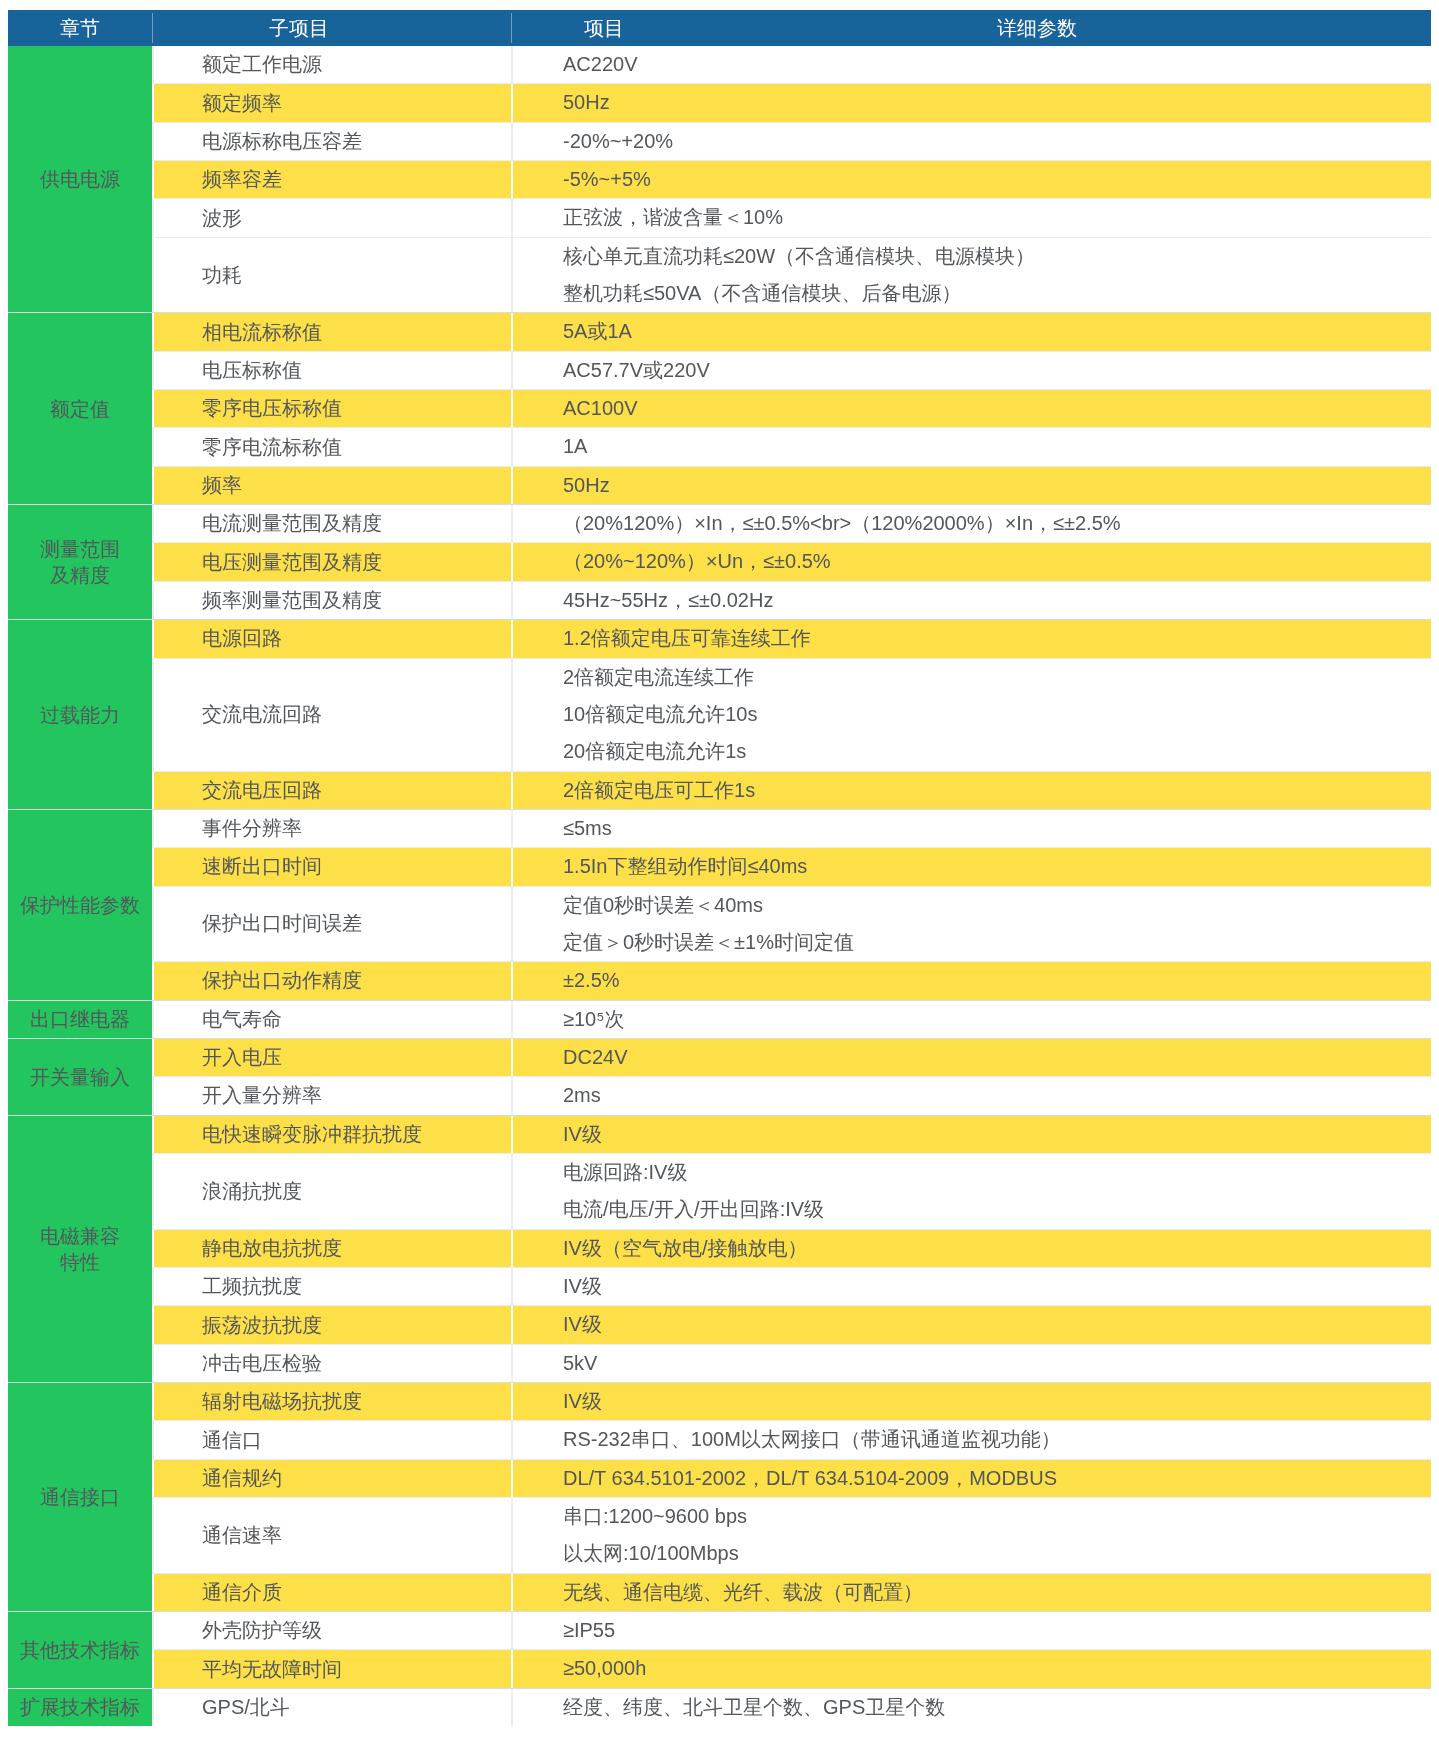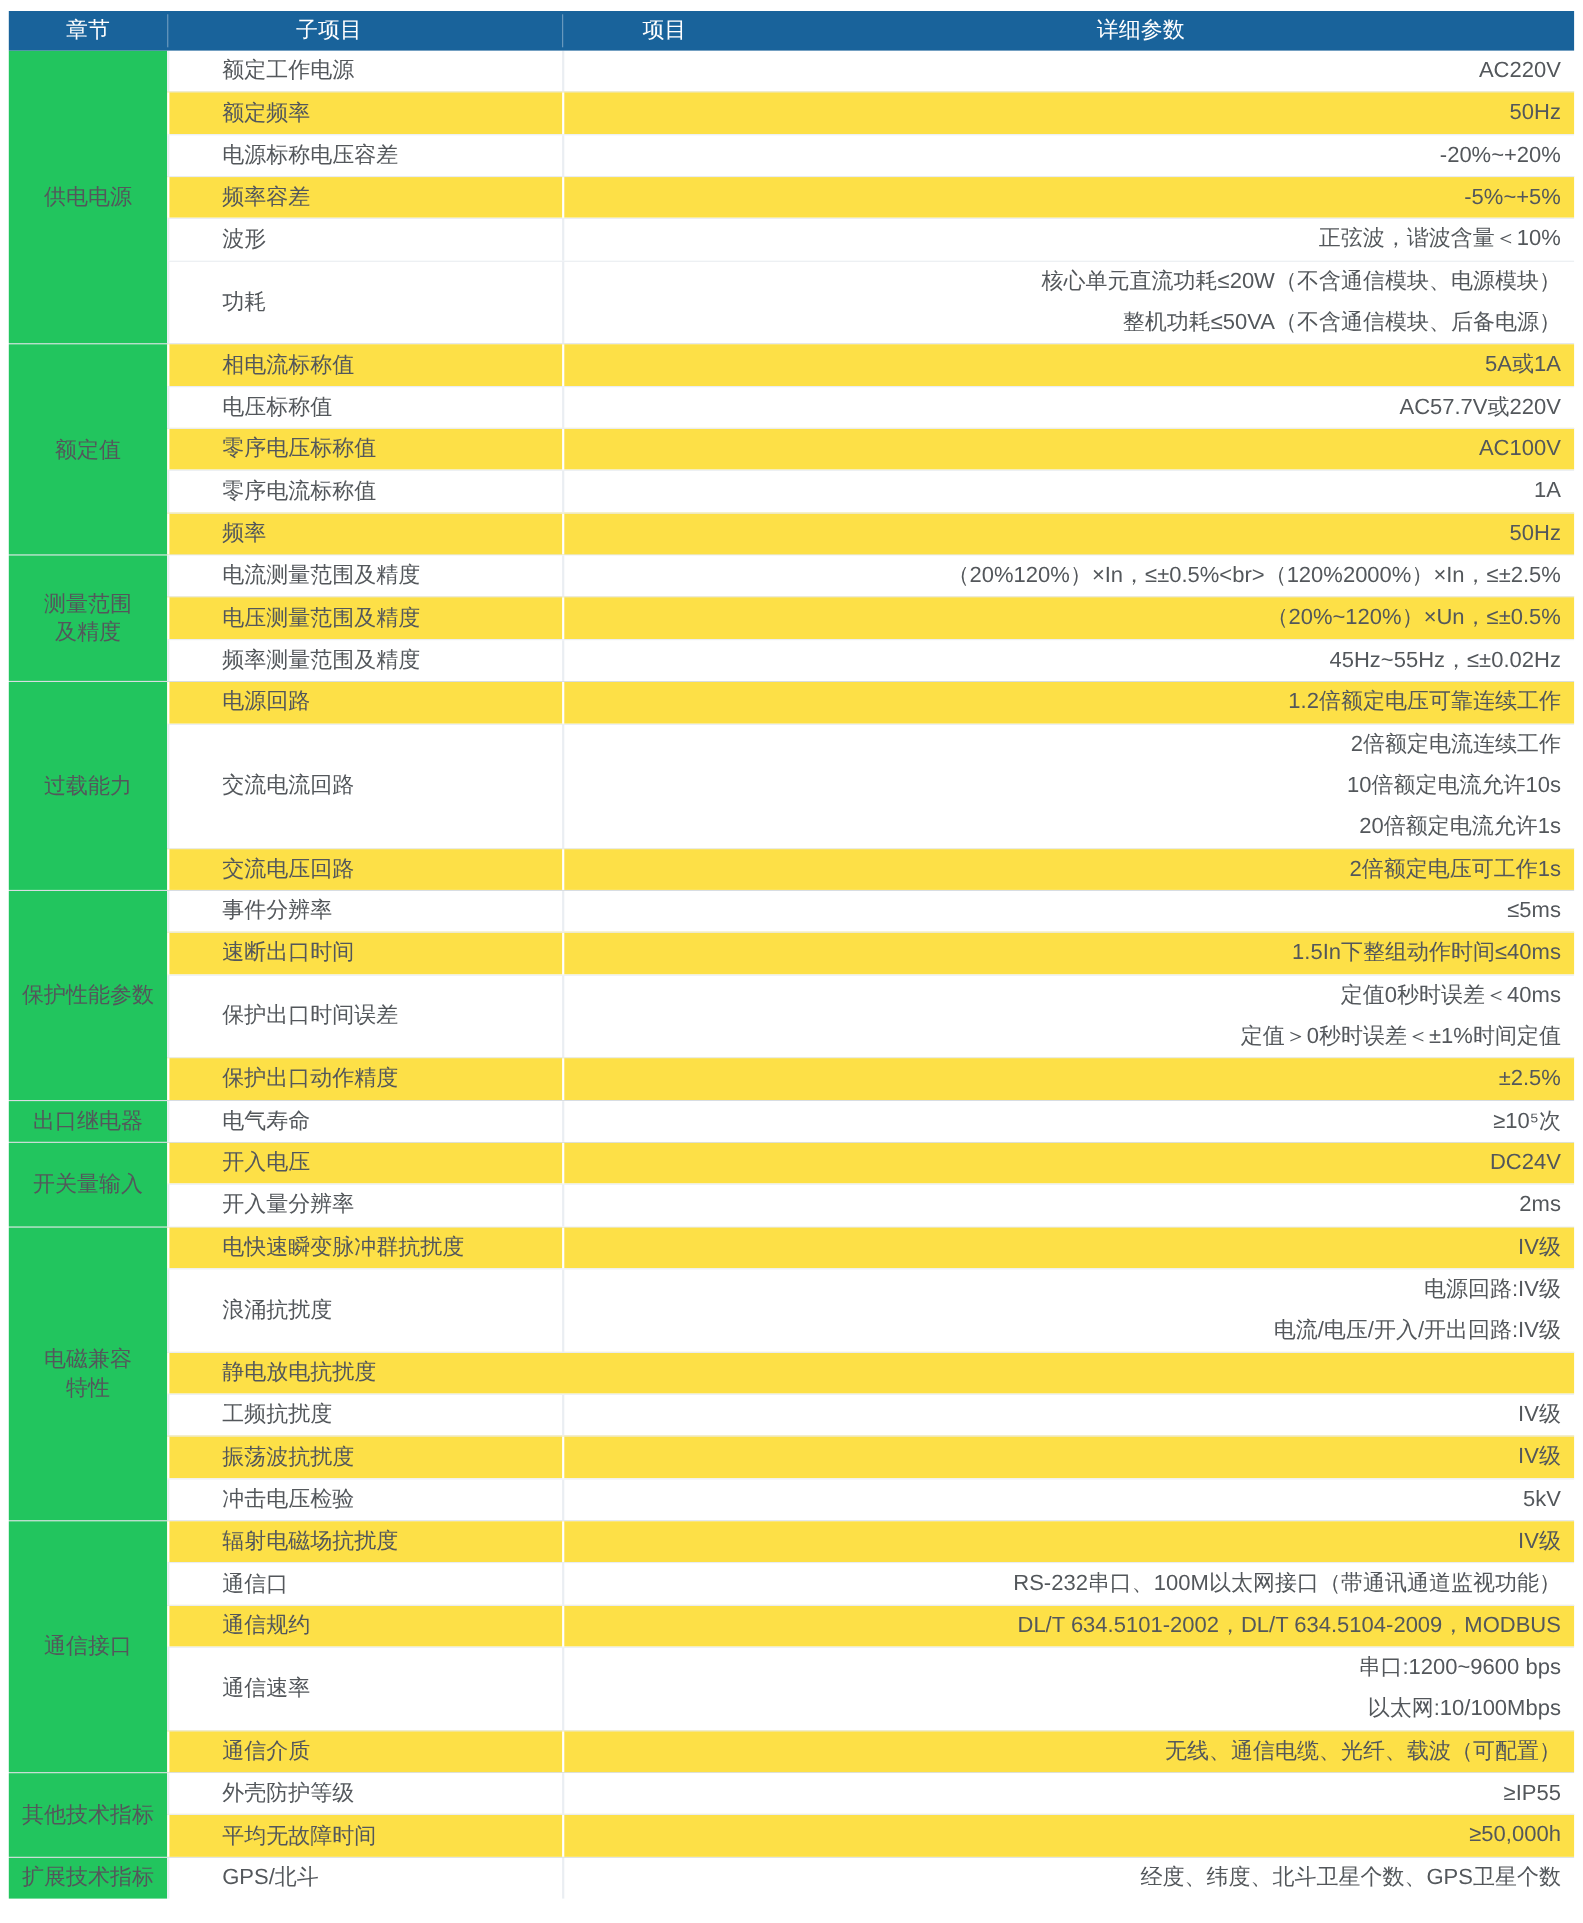--- a/index.html
+++ b/index.html
@@ -47,21 +47,21 @@
     width:359px;min-width:359px;padding-left:48px;padding-right:10px;
     border-left:2px solid #eaeef2;
     color:#53575b;font-size:20px;line-height:25px;
   }
   .val{
     flex:1;min-width:0;padding-left:50px;padding-right:12px;
     border-left:2px solid #eaeef2;
     color:#53575b;font-size:20px;
   }
   .row.alt .sub,.row.alt .val{border-left-color:#ffffff;}
-  .vline{height:37.35px;line-height:37.35px;white-space:nowrap;text-align:right;}
+  .vline{height:37.35px;line-height:37.35px;white-space:nowrap;}
 </style>
 </head>
 <body>
 
 <div class="table">
   <div class="thead">
     <span class="hlabel" style="left:72px">章节</span>
     <span class="hlabel" style="left:291px">子项目</span>
     <span class="hlabel" style="left:596px">项目</span>
     <span class="hlabel" style="left:1029px">详细参数</span>
@@ -281,20 +281,23 @@
           </div>
           <div class="row">
             <div class="cell sub">浪涌抗扰度</div>
             <div class="cell val">
               <div class="vline">电源回路:IV级</div>
               <div class="vline">电流/电压/开入/开出回路:IV级</div>
             </div>
           </div>
           <div class="row alt">
             <div class="cell sub">静电放电抗扰度</div>
+            <div class="cell val">
+              <div class="vline">IV级（空气放电/接触放电）</div>
+            </div>
           </div>
           <div class="row">
             <div class="cell sub">工频抗扰度</div>
             <div class="cell val">
               <div class="vline">IV级</div>
             </div>
           </div>
           <div class="row alt">
             <div class="cell sub">振荡波抗扰度</div>
             <div class="cell val">

